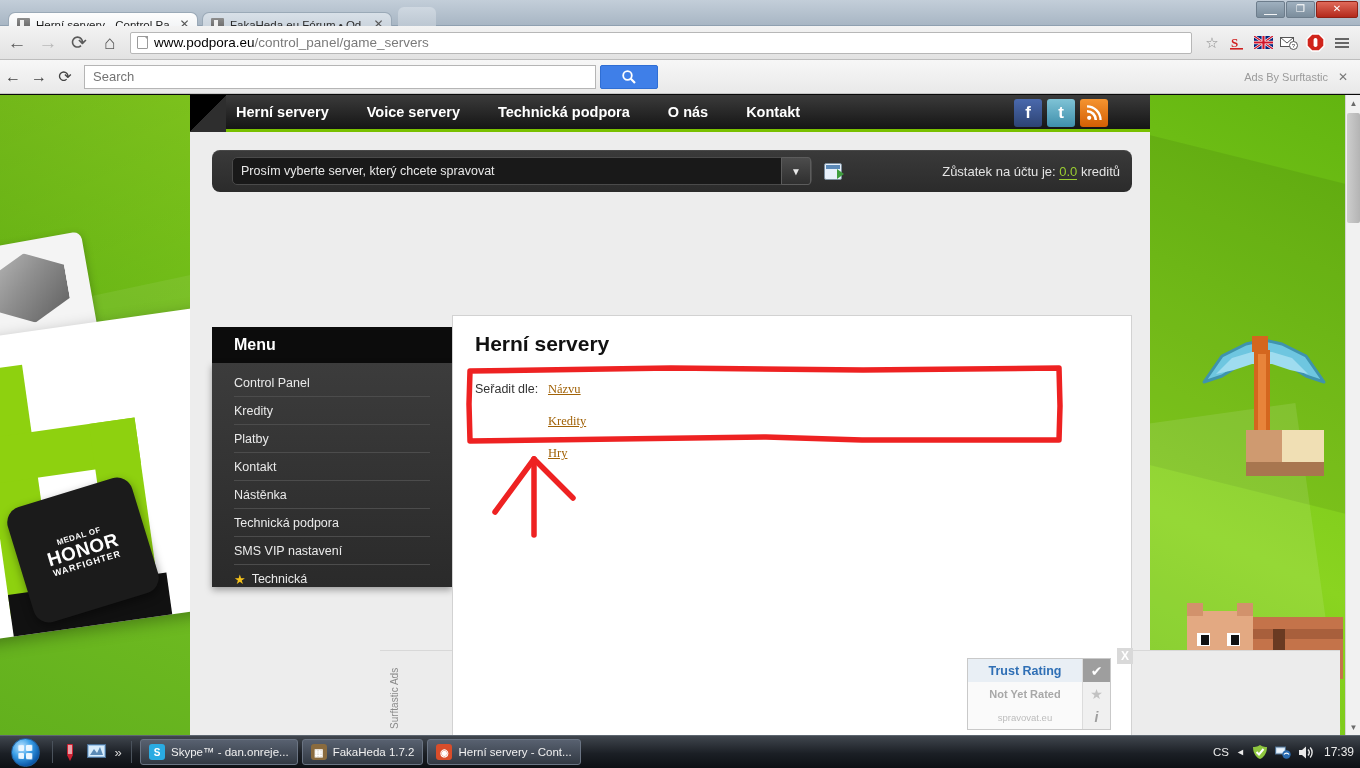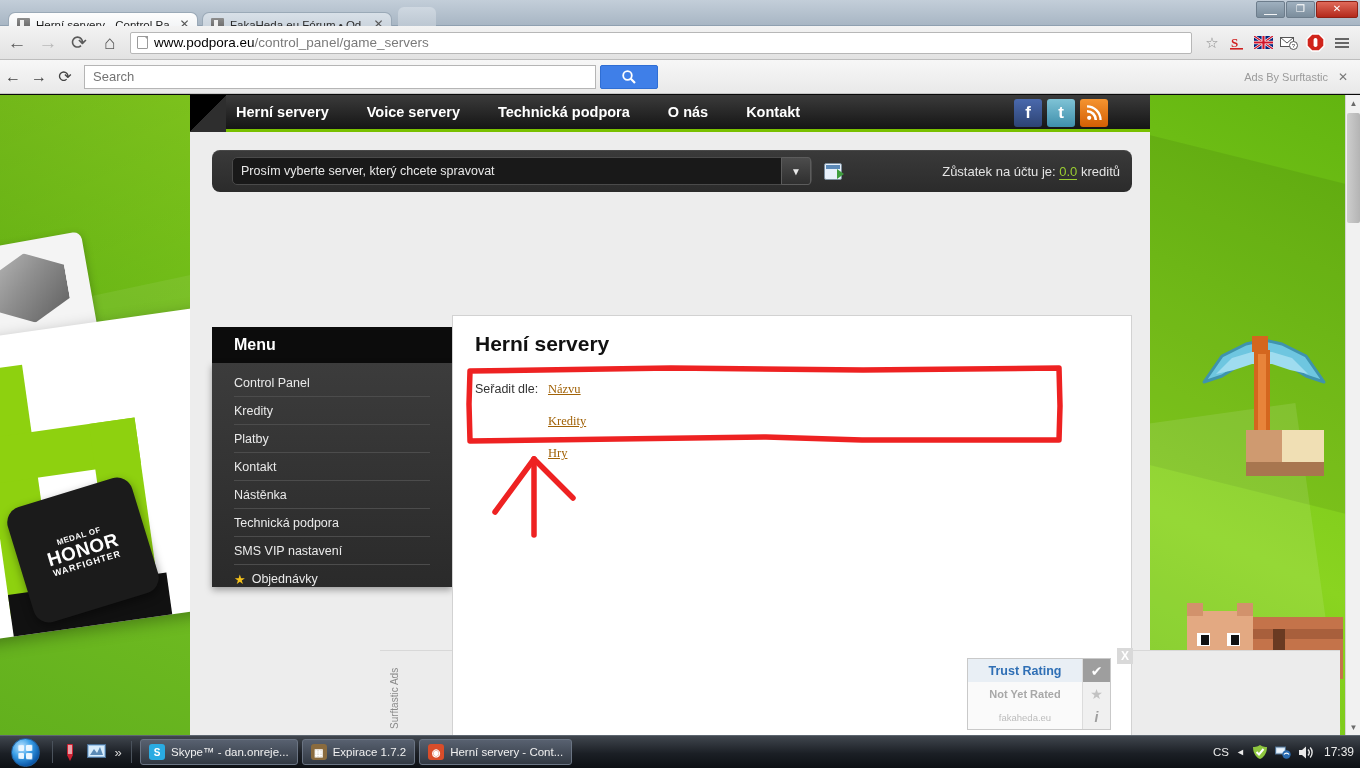--- a/index.html
+++ b/index.html
@@ -547,21 +547,21 @@
             <span>Nástěnka</span>
           </div>
         <div class="menu-item">
             <span>Technická podpora</span>
           </div>
         <div class="menu-item">
             <span>SMS VIP nastavení</span>
           </div>
         <div class="menu-item">
           <span class="star-icon">★</span>
-          <span>Objednávky</span>
+          <span>Technická</span>
         </div>
       </div>
     </div>
 
     <div id="content-panel">
       <h1 id="page-title-h1">Herní servery</h1>
       <div id="sort-block">
         <div id="sort-label">Seřadit dle:</div>
         <div>
           <a class="sort-link">Názvu</a>
@@ -575,21 +575,21 @@
   <div id="scrollbar">
     <div id="sb-up">▲</div>
     <div id="sb-thumb"></div>
     <div id="sb-down">▼</div>
   </div>
 
   <div id="trust-widget">
     <div id="trust-left">
       <div class="trust-row" id="trust-title">Trust Rating</div>
       <div class="trust-row" id="trust-sub">Not Yet Rated</div>
-      <div class="trust-row" id="trust-domain">fakaheda.eu</div>
+      <div class="trust-row" id="trust-domain">spravovat.eu</div>
     </div>
     <div id="trust-right">
       <div class="trust-icon" id="ti-check">✔</div>
       <div class="trust-icon" id="ti-star">★</div>
       <div class="trust-icon" id="ti-info">i</div>
     </div>
   </div>
   <div id="trust-close">X</div>
 
   <svg id="annot">
@@ -631,21 +631,21 @@
   </div>
   <div id="ql-more">»</div>
   <div class="tb-divider"></div>
 
   <div class="task-btn">
     <span class="ticon" style="background:#2aabe2">S</span>
     <span>Skype™ - dan.onreje...</span>
   </div>
   <div class="task-btn">
     <span class="ticon" style="background:#8a6b3e">▦</span>
-    <span>Expirace 1.7.2</span>
+    <span>FakaHeda 1.7.2</span>
   </div>
   <div class="task-btn">
     <span class="ticon" style="background:#d94d2a">◉</span>
     <span>Herní servery - Cont...</span>
   </div>
 
   <div id="tray">
     <span>CS</span>
     <span style="font-size:9px;">◄</span>
     <span class="tray-icon">

